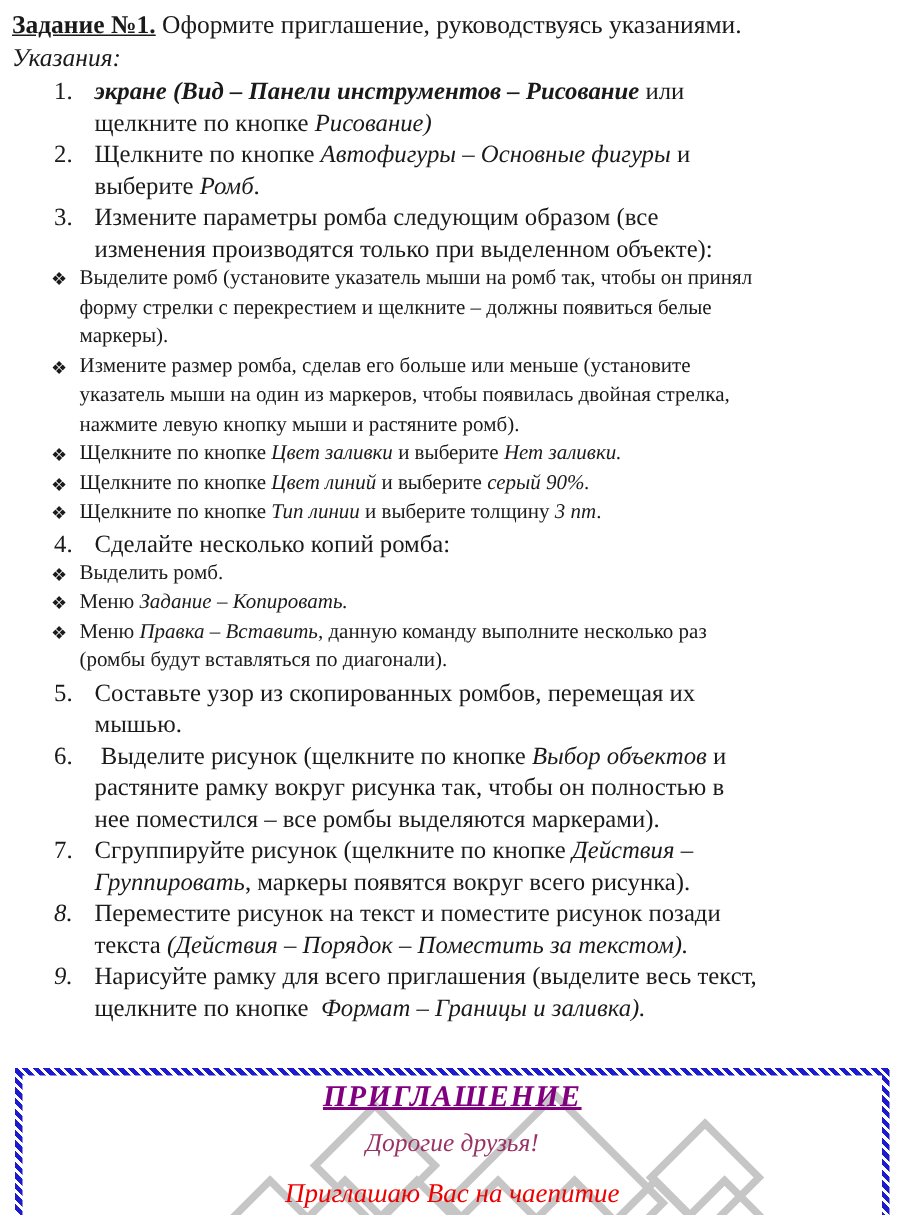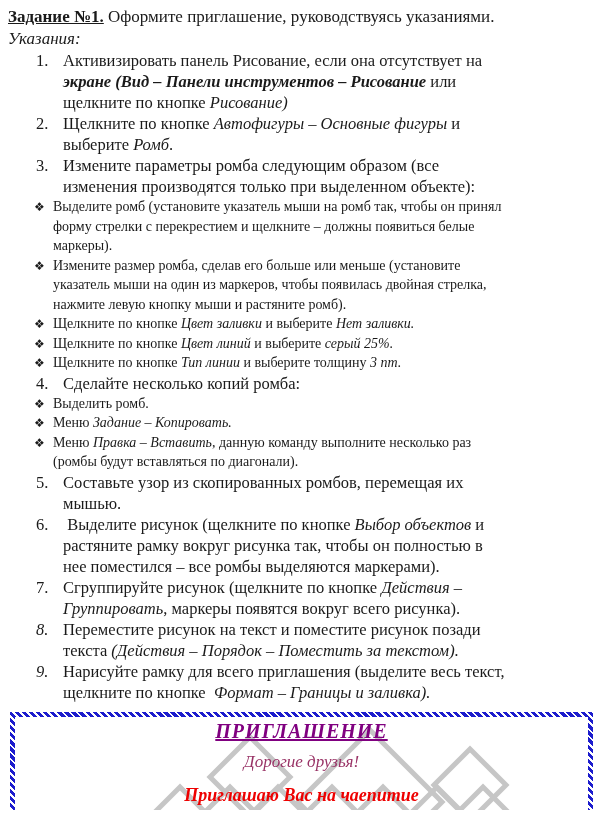--- a/index.html
+++ b/index.html
@@ -58,46 +58,45 @@
   .inv-greeting {
     position: relative;
     margin-top: 8px;
     font-size: 17px; line-height: 22px;
     font-style: italic;
   }
   .inv-message {
     position: relative;
     margin-top: 11px;
     font-size: 18px; line-height: 22px;
-    font-weight: bold; font-style: italic;
+    font-weight: normal; font-style: italic;
   }
 </style>
 </head>
 <body>
 
 <div class="page">
   <div class="doc">
     <p class="header"><span class="t-bu">Задание №1.</span><span> Оформите приглашение, руководствуясь указаниями.</span></p>
     <p class="subtitle">Указания:</p>
     <div id="instructions">
-        <div class="li numbered"><span class="marker">1.</span><span>Активизировать панель Рисование, если она отсутствует на
-</span><span class="s-bi">экране (Вид – Панели инструментов – Рисование</span><span> или
+        <div class="li numbered"><span class="marker">1.</span><span class="s-bi">экране (Вид – Панели инструментов – Рисование</span><span> или
 щелкните по кнопке </span><span class="s-i">Рисование)</span></div>
         <div class="li numbered"><span class="marker">2.</span><span>Щелкните по кнопке </span><span class="s-i">Автофигуры – Основные фигуры</span><span> и
 выберите </span><span class="s-i">Ромб</span><span>.</span></div>
         <div class="li numbered"><span class="marker">3.</span><span>Измените параметры ромба следующим образом (все
 изменения производятся только при выделенном объекте):</span></div>
         <div class="li bullet"><span class="marker">❖</span><span>Выделите ромб (установите указатель мыши на ромб так, чтобы он принял
 форму стрелки с перекрестием и щелкните – должны появиться белые
 маркеры).</span></div>
         <div class="li bullet"><span class="marker">❖</span><span>Измените размер ромба, сделав его больше или меньше (установите
 указатель мыши на один из маркеров, чтобы появилась двойная стрелка,
 нажмите левую кнопку мыши и растяните ромб).</span></div>
         <div class="li bullet"><span class="marker">❖</span><span>Щелкните по кнопке </span><span class="s-i">Цвет заливки</span><span> и выберите </span><span class="s-i">Нет заливки.</span></div>
-        <div class="li bullet"><span class="marker">❖</span><span>Щелкните по кнопке </span><span class="s-i">Цвет линий</span><span> и выберите </span><span class="s-i">серый 25%.</span></div>
+        <div class="li bullet"><span class="marker">❖</span><span>Щелкните по кнопке </span><span class="s-i">Цвет линий</span><span> и выберите </span><span class="s-i">серый 90%.</span></div>
         <div class="li bullet"><span class="marker">❖</span><span>Щелкните по кнопке </span><span class="s-i">Тип линии</span><span> и выберите толщину </span><span class="s-i">3 пт</span><span>.</span></div>
         <div class="li numbered"><span class="marker">4.</span><span>Сделайте несколько копий ромба:</span></div>
         <div class="li bullet"><span class="marker">❖</span><span>Выделить ромб.</span></div>
         <div class="li bullet"><span class="marker">❖</span><span>Меню </span><span class="s-i">Задание – Копировать.</span></div>
         <div class="li bullet"><span class="marker">❖</span><span>Меню </span><span class="s-i">Правка – Вставить</span><span>, данную команду выполните несколько раз
 (ромбы будут вставляться по диагонали).</span></div>
         <div class="li numbered"><span class="marker">5.</span><span>Составьте узор из скопированных ромбов, перемещая их
 мышью.</span></div>
         <div class="li numbered"><span class="marker">6.</span><span> Выделите рисунок (щелкните по кнопке </span><span class="s-i">Выбор объектов</span><span> и
 растяните рамку вокруг рисунка так, чтобы он полностью в

